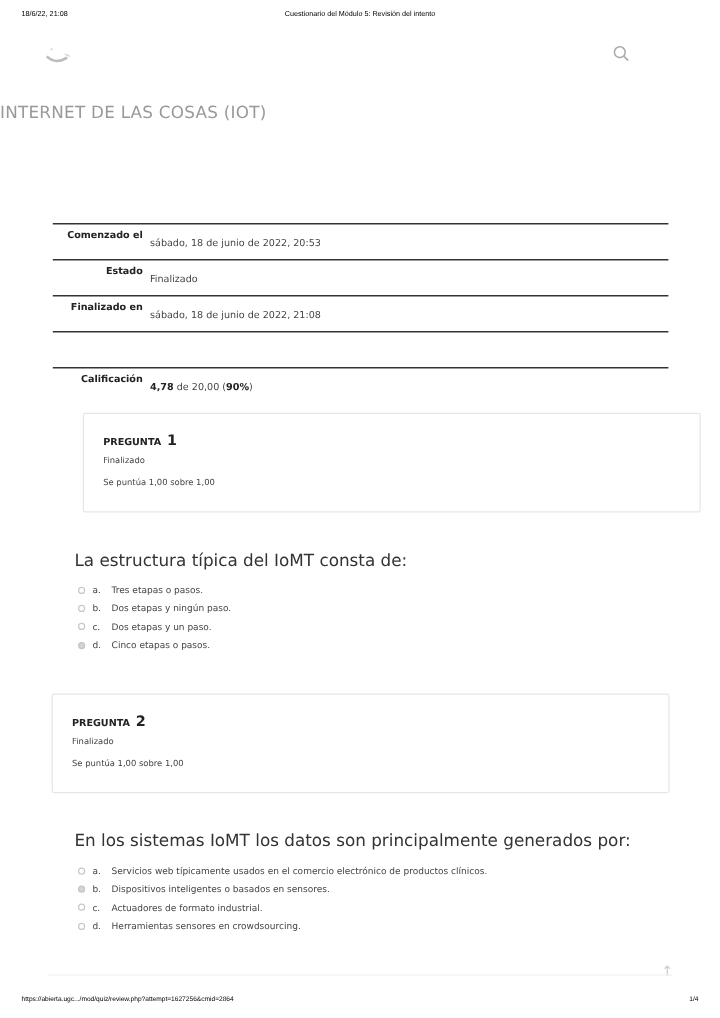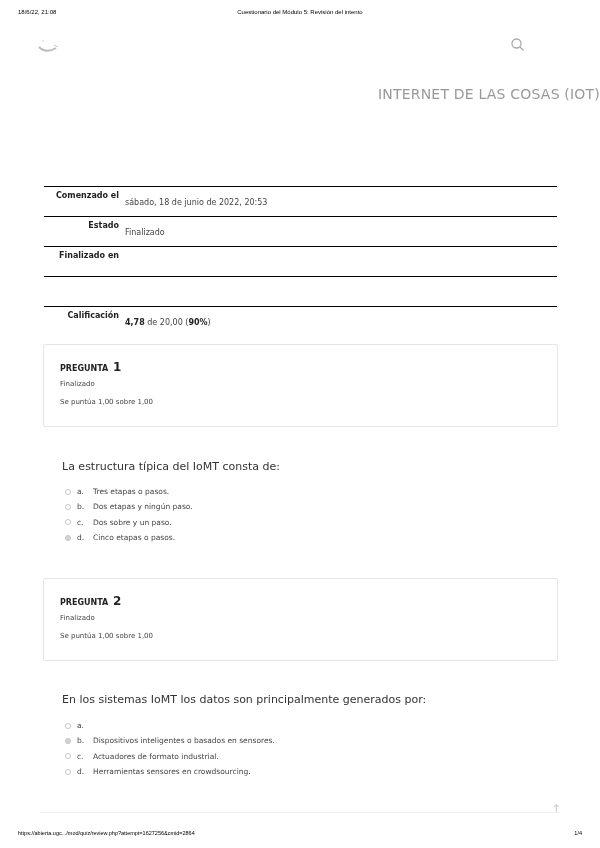--- a/index.html
+++ b/index.html
@@ -3,33 +3,33 @@
 <meta charset="utf-8">
 <style>
   html, body { margin:0; padding:0; }
   body { width:600px; height:848px; background:#fff; position:relative; overflow:hidden;
          font-family:"DejaVu Sans", sans-serif; color:#333; }
   .print-header { position:absolute; top:9px; left:0; width:600px; font-family:"Liberation Sans", sans-serif; font-size:6px; color:#000; }
   .print-header .date { position:absolute; left:18px; }
   .print-header .title { position:absolute; left:0; width:600px; text-align:center; }
   .logo { position:absolute; left:34px; top:38px; width:28px; height:18px; }
   .search { position:absolute; left:510px; top:37px; width:16px; height:16px; }
-  .course-title { position:absolute; top:86px; left:0; width:600px; text-align:right; font-size:14px; color:#999; letter-spacing:0.2px; }
+  .course-title { position:absolute; top:86px; left:0; width:600px; text-align:left; font-size:14px; color:#999; letter-spacing:0.2px; }
   .summary { position:absolute; top:186px; left:44px; width:513px; }
   .summary .row { display:flex; border-top:1px solid #000000; height:29px; }
   .summary .row:last-child { border-bottom:none; }
   .summary .lbl { width:75px; text-align:right; font-size:8px; font-weight:bold; color:#222; padding-top:4px; }
   .summary .val { padding-left:6px; padding-top:11px; font-size:8px; color:#444; }
   .summary .val b { color:#222; }
   .qcard { position:absolute; left:43px; width:513px; border:1px solid #e4e6ec; border-radius:2px; background:#fff; }
   .qcard .qt { position:absolute; left:16px; font-size:8px; font-weight:bold; color:#222; }
   .qcard .qt .num { font-size:12px; margin-left:2px; }
   .qcard .state { position:absolute; left:16px; font-size:7px; color:#444; }
   .qcard .grade { position:absolute; left:16px; font-size:7px; color:#444; }
-  .qtext { position:absolute; left:62px; font-size:11px; color:#333; }
+  .qtext { position:absolute; left:62px; font-size:14px; color:#333; }
   .answers { position:absolute; left:65px; }
   .answer { display:flex; align-items:center; height:15.3px; font-size:7.5px; color:#444; }
   .radio { width:6px; height:6px; border:1px solid #c8c8c8; border-radius:50%; margin-right:6px; box-sizing:border-box; background:#fff; }
   .radio.checked { background:#d4d4d4; border-color:#c4c4c4; }
   .answer .letter { width:16px; }
   .scroll-top { position:absolute; left:551px; top:802px; font-size:12px; color:#ccc; }
   .footline { position:absolute; left:40px; top:812px; width:520px; border-top:1px solid #f0f0f0; }
   .print-footer { position:absolute; top:830px; left:0; width:600px; font-family:"Liberation Sans", sans-serif; font-size:5.5px; color:#000; }
   .print-footer .url { position:absolute; left:18px; }
   .print-footer .page { position:absolute; right:18px; }
@@ -63,30 +63,31 @@
   <div class="row">
     <div class="lbl">Comenzado el</div>
     <div class="val">sábado, 18 de junio de 2022, 20:53</div>
   </div>
   <div class="row">
     <div class="lbl">Estado</div>
     <div class="val">Finalizado</div>
   </div>
   <div class="row">
     <div class="lbl">Finalizado en</div>
+    <div class="val">sábado, 18 de junio de 2022, 21:08</div>
   </div>
   <div class="row">
   </div>
   <div class="row">
     <div class="lbl">Calificación</div>
     <div class="val"><b>4,78</b><span> de 20,00 (</span><b>90%</b><span>)</span></div>
   </div>
 </div>
 
-<div class="qcard" style="top:344px; height:81px;">
+<div class="qcard" style="top:344px; height:81px;margin-left:26px;">
   <div class="qt" style="top:15px;">
     <span>PREGUNTA</span>
     <span class="num">1</span>
   </div>
   <div class="state" style="top:35px;">Finalizado</div>
   <div class="grade" style="top:53px;">Se puntúa 1,00 sobre 1,00</div>
 </div>
 <div class="qtext" style="top:460px;">La estructura típica del IoMT consta de:</div>
 <div class="answers" style="top:484px;">
   <div class="answer">
@@ -95,21 +96,21 @@
       <span>Tres etapas o pasos.</span>
     </div>
   <div class="answer">
       <span class="radio"></span>
       <span class="letter">b.</span>
       <span>Dos etapas y ningún paso.</span>
     </div>
   <div class="answer">
       <span class="radio"></span>
       <span class="letter">c.</span>
-      <span>Dos sobre y un paso.</span>
+      <span>Dos etapas y un paso.</span>
     </div>
   <div class="answer">
       <span class="radio checked"></span>
       <span class="letter">d.</span>
       <span>Cinco etapas o pasos.</span>
     </div>
 </div>
 
 <div class="qcard" style="top:578px; height:81px;">
   <div class="qt" style="top:15px;">
@@ -117,20 +118,21 @@
     <span class="num">2</span>
   </div>
   <div class="state" style="top:35px;">Finalizado</div>
   <div class="grade" style="top:53px;">Se puntúa 1,00 sobre 1,00</div>
 </div>
 <div class="qtext" style="top:693px;">En los sistemas IoMT los datos son principalmente generados por:</div>
 <div class="answers" style="top:718px;">
   <div class="answer">
       <span class="radio"></span>
       <span class="letter">a.</span>
+      <span>Servicios web típicamente usados en el comercio electrónico de productos clínicos.</span>
     </div>
   <div class="answer">
       <span class="radio checked"></span>
       <span class="letter">b.</span>
       <span>Dispositivos inteligentes o basados en sensores.</span>
     </div>
   <div class="answer">
       <span class="radio"></span>
       <span class="letter">c.</span>
       <span>Actuadores de formato industrial.</span>

